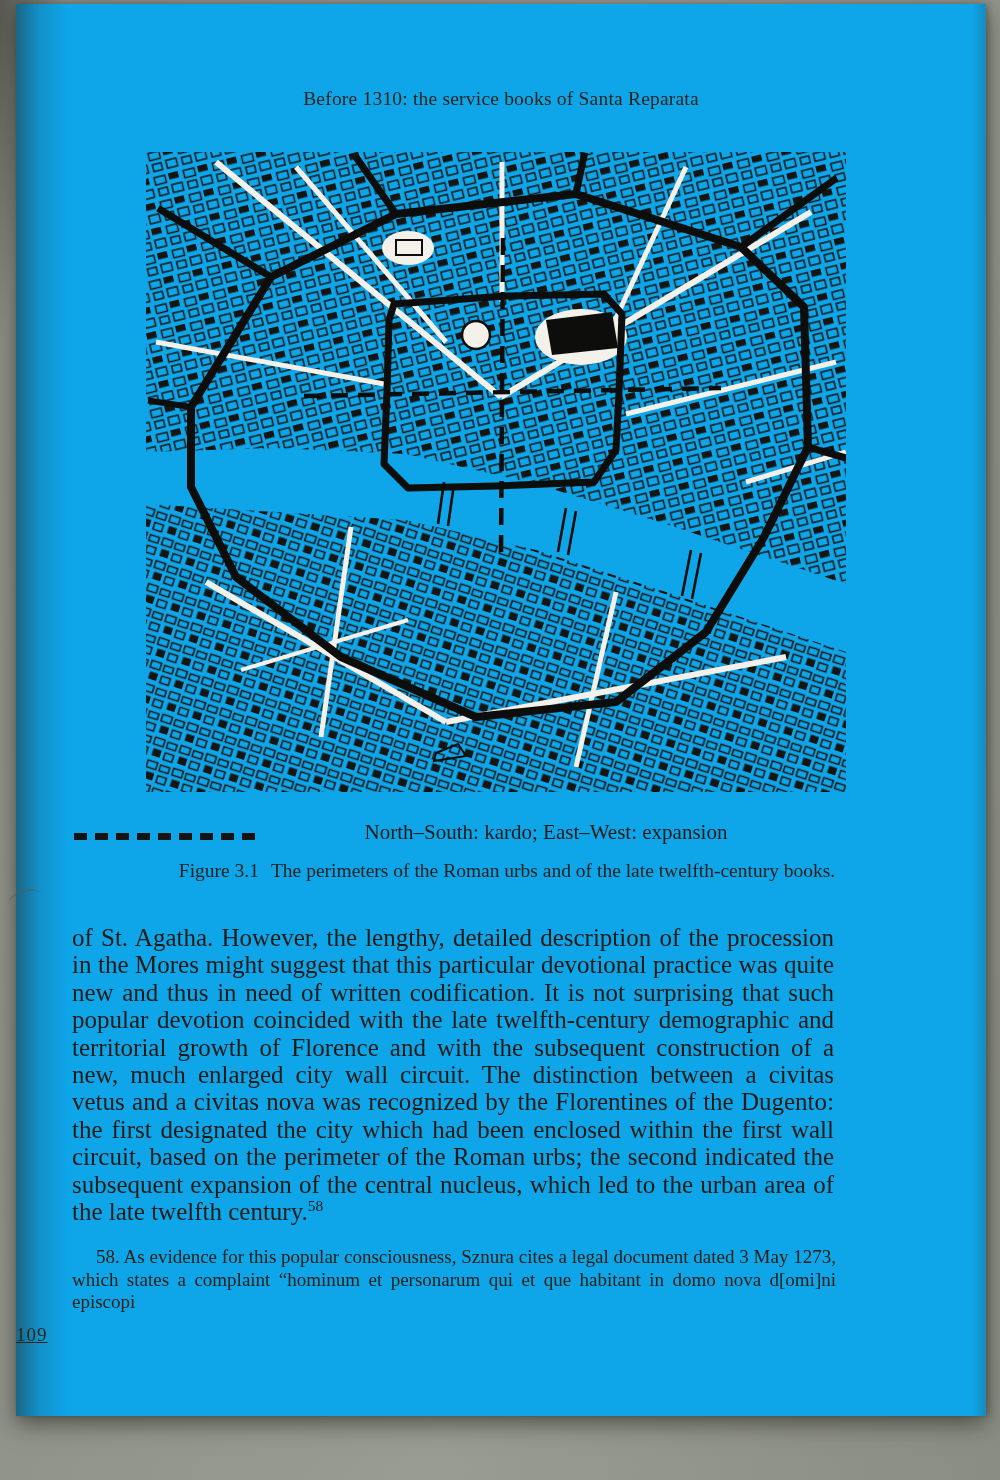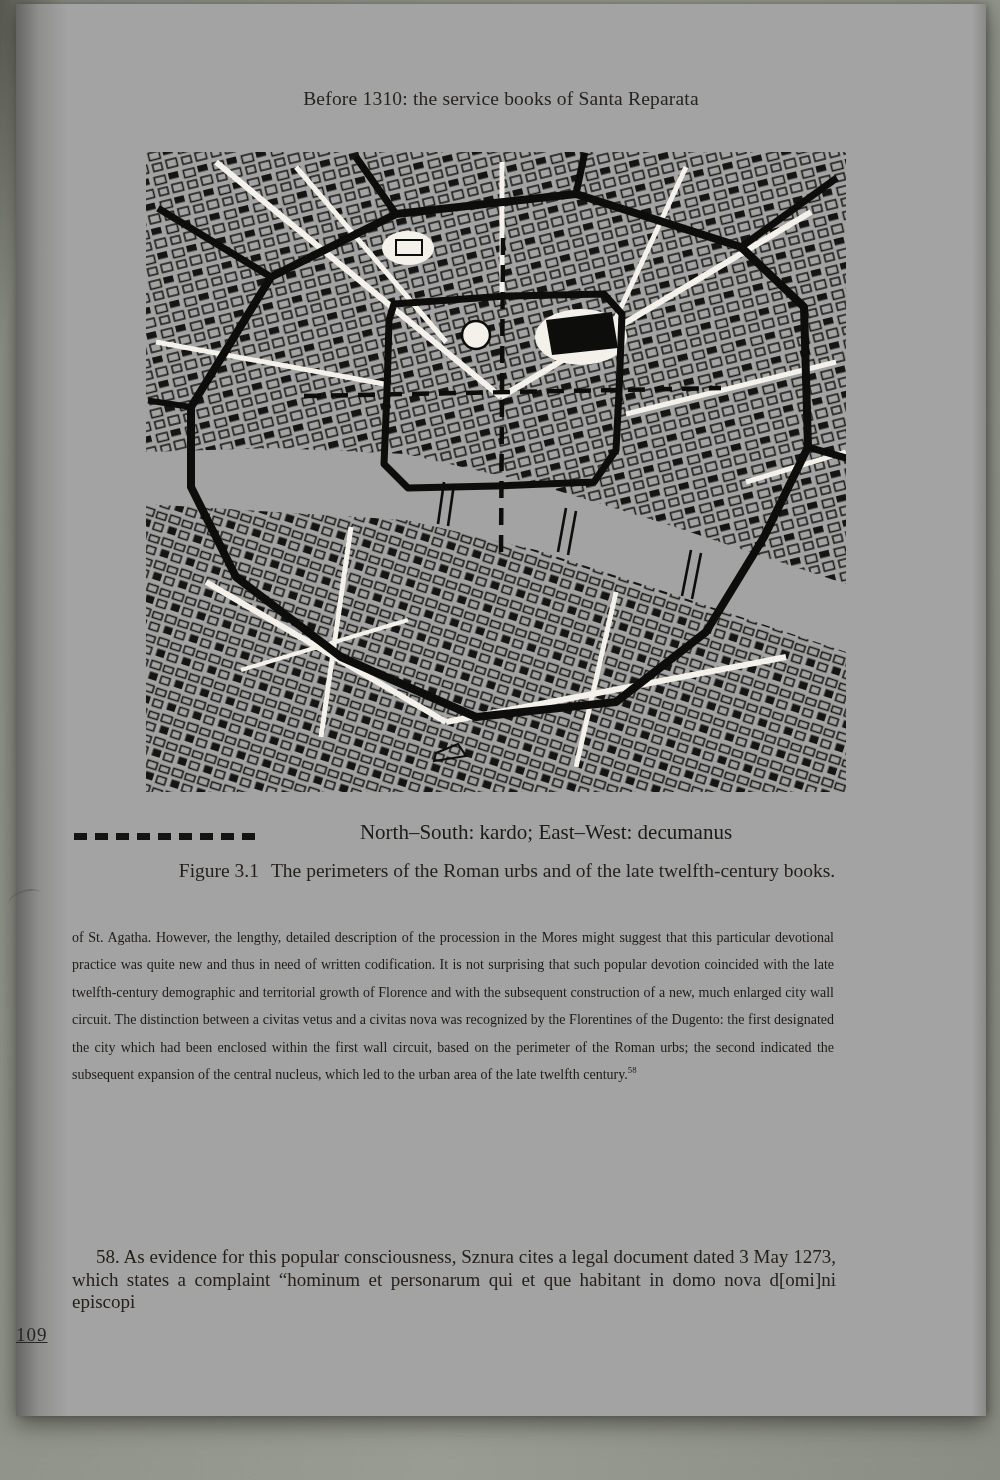--- a/index.html
+++ b/index.html
@@ -3,21 +3,21 @@
 <meta charset="utf-8">
 <style>
   html,body{margin:0;padding:0;}
   body{
     width:1000px;height:1480px;position:relative;overflow:hidden;
     background:linear-gradient(100deg,#585950 0%, #8d9087 5%, #999c92 55%, #8a8d84 100%);
     font-family:"Liberation Serif", serif;color:#1d1b16;
   }
   .page{
     position:absolute;left:16px;top:4px;width:970px;height:1412px;
-    background:#a3a3a3;
+    background:#0ea5e9;
     box-shadow:0 8px 22px rgba(20,20,15,.5), 2px 0 6px rgba(20,20,15,.25);
   }
   .binding-shadow{
     position:absolute;left:0;top:0;bottom:0;width:52px;pointer-events:none;
     background:linear-gradient(90deg, rgba(40,40,34,.50), rgba(40,40,34,.16) 45%, rgba(40,40,34,0));
   }
   .edge-shadow-right{
     position:absolute;right:0;top:0;bottom:0;width:14px;pointer-events:none;
     background:linear-gradient(270deg, rgba(60,60,52,.25), rgba(60,60,52,0));
   }
@@ -36,21 +36,21 @@
     position:absolute;left:0;right:0;top:0;text-align:center;padding-left:90px;
     font-size:21px;color:#1d1b16;
   }
   .caption{
     position:absolute;top:856px;left:0;width:100%;text-align:center;
     font-size:19.5px;color:#221f1a;
   }
   .caption .cap-label{margin-right:12px;margin-left:12px;}
   .body-text{
     position:absolute;left:56px;top:920px;width:762px;
-    font-size:14px;line-height:27.4px;text-align:justify;color:#1d1b16;
+    font-size:25px;line-height:27.4px;text-align:justify;color:#1d1b16;
   }
   .footnote{
     position:absolute;left:56px;top:1242px;width:764px;
     font-size:19px;line-height:22.6px;text-align:justify;text-indent:24px;color:#242119;
   }
   .page-number{
     position:absolute;top:1320px;left:0;width:100%;text-align:left;
     font-size:19px;letter-spacing:1px;color:#26241e;text-decoration:underline;
   }
   .it{}
@@ -150,21 +150,21 @@
 
       <g>
         <polygon points="290,601 312,592 320,604 288,609" fill="none" stroke="#0d0d0b" stroke-width="2"></polygon>
       </g>
     </svg>
   </div>
 
   <div class="legend-row">
     <div class="legend-swatch"></div>
     <div class="legend-text">
-      <span>North–South: </span><span class="it">kardo</span><span>; East–West: </span><span class="it">decumanus</span>
+      <span>North–South: </span><span class="it">kardo</span><span>; East–West: </span><span class="it">expansion</span>
     </div>
   </div>
 
   <div class="caption">
     <span class="cap-label">Figure 3.1</span><span class="it">The perimeters of the Roman </span><span>urbs </span><span class="it">and of the late twelfth-century books.</span>
   </div>
 
   <div class="body-text">
     <span>of St. Agatha. However, the lengthy, detailed description of the procession in the </span><span class="it">Mores</span><span> might suggest that this particular devotional practice was quite new and thus in need of written codification. It is not surprising that such popular devotion coincided with the late twelfth-century demographic and territorial growth of Florence and with the subsequent construction of a new, much enlarged city wall circuit. The distinction between a </span><span class="it">civitas vetus</span><span> and a </span><span class="it">civitas nova</span><span> was recognized by the Florentines of the Dugento: the first designated the city which had been enclosed within the first wall circuit, based on the perimeter of the Roman </span><span class="it">urbs</span><span>; the second indicated the subsequent expansion of the central nucleus, which led to the urban area of the late twelfth century.</span><sup class="fn-ref">58</sup>
   </div>

